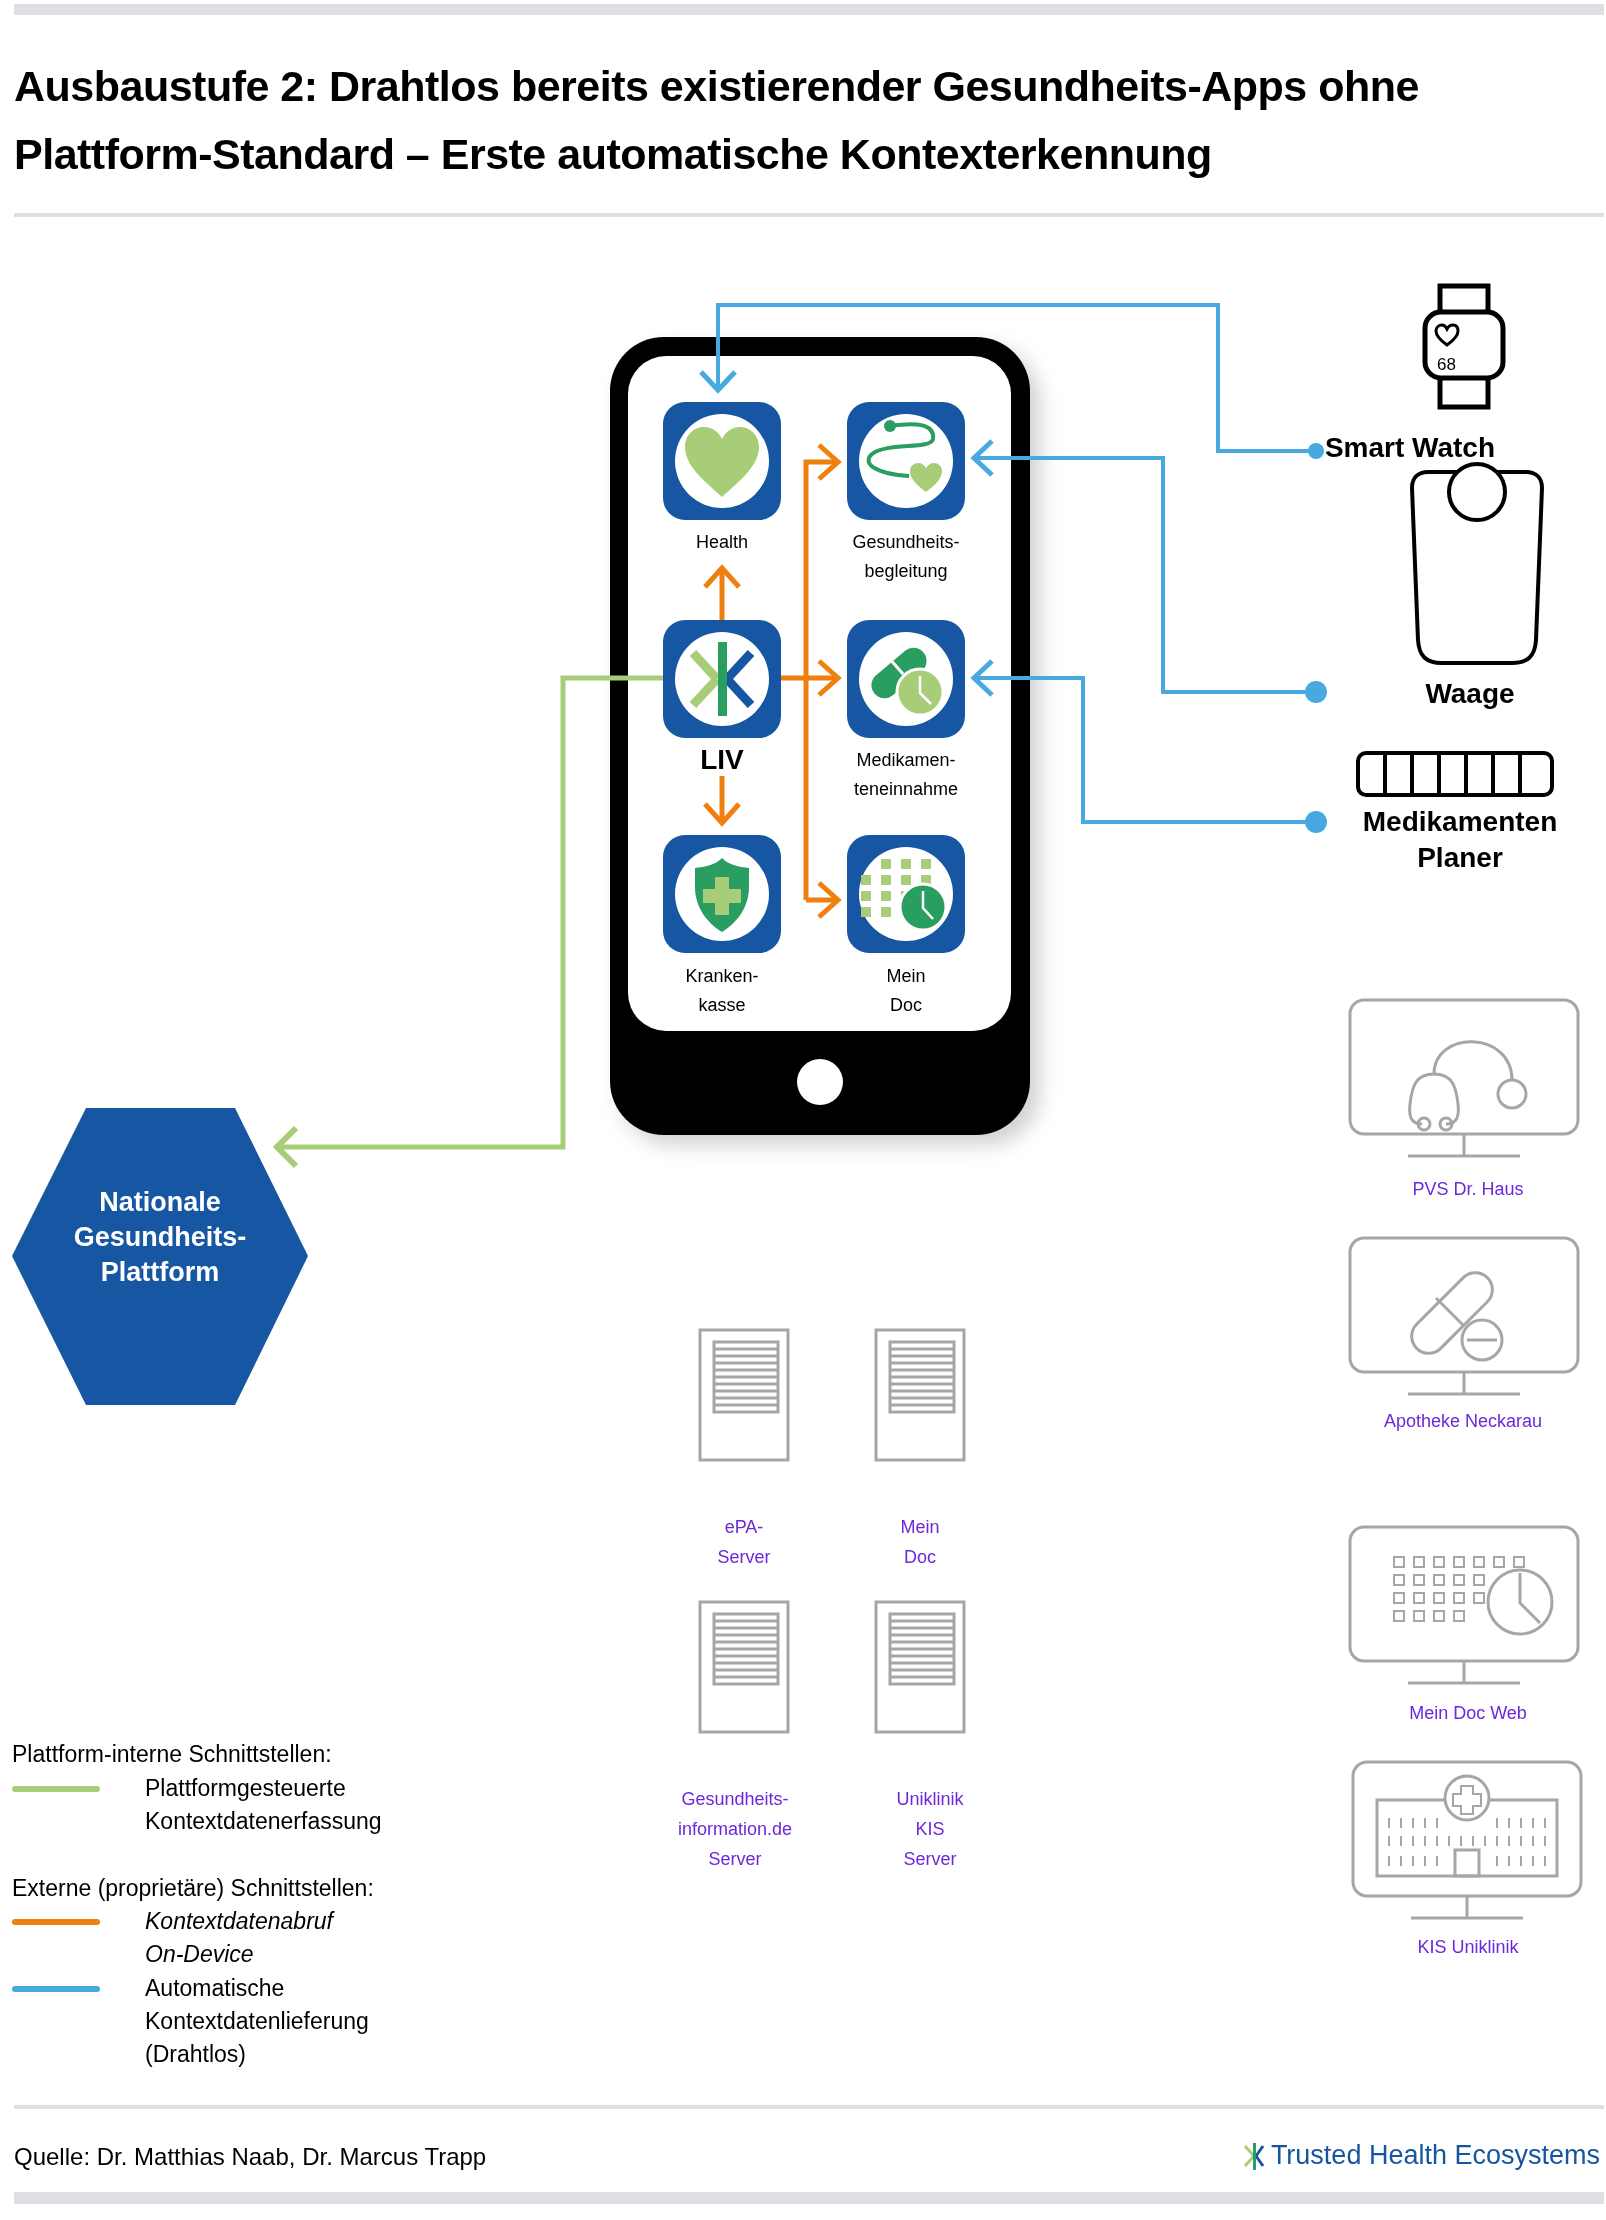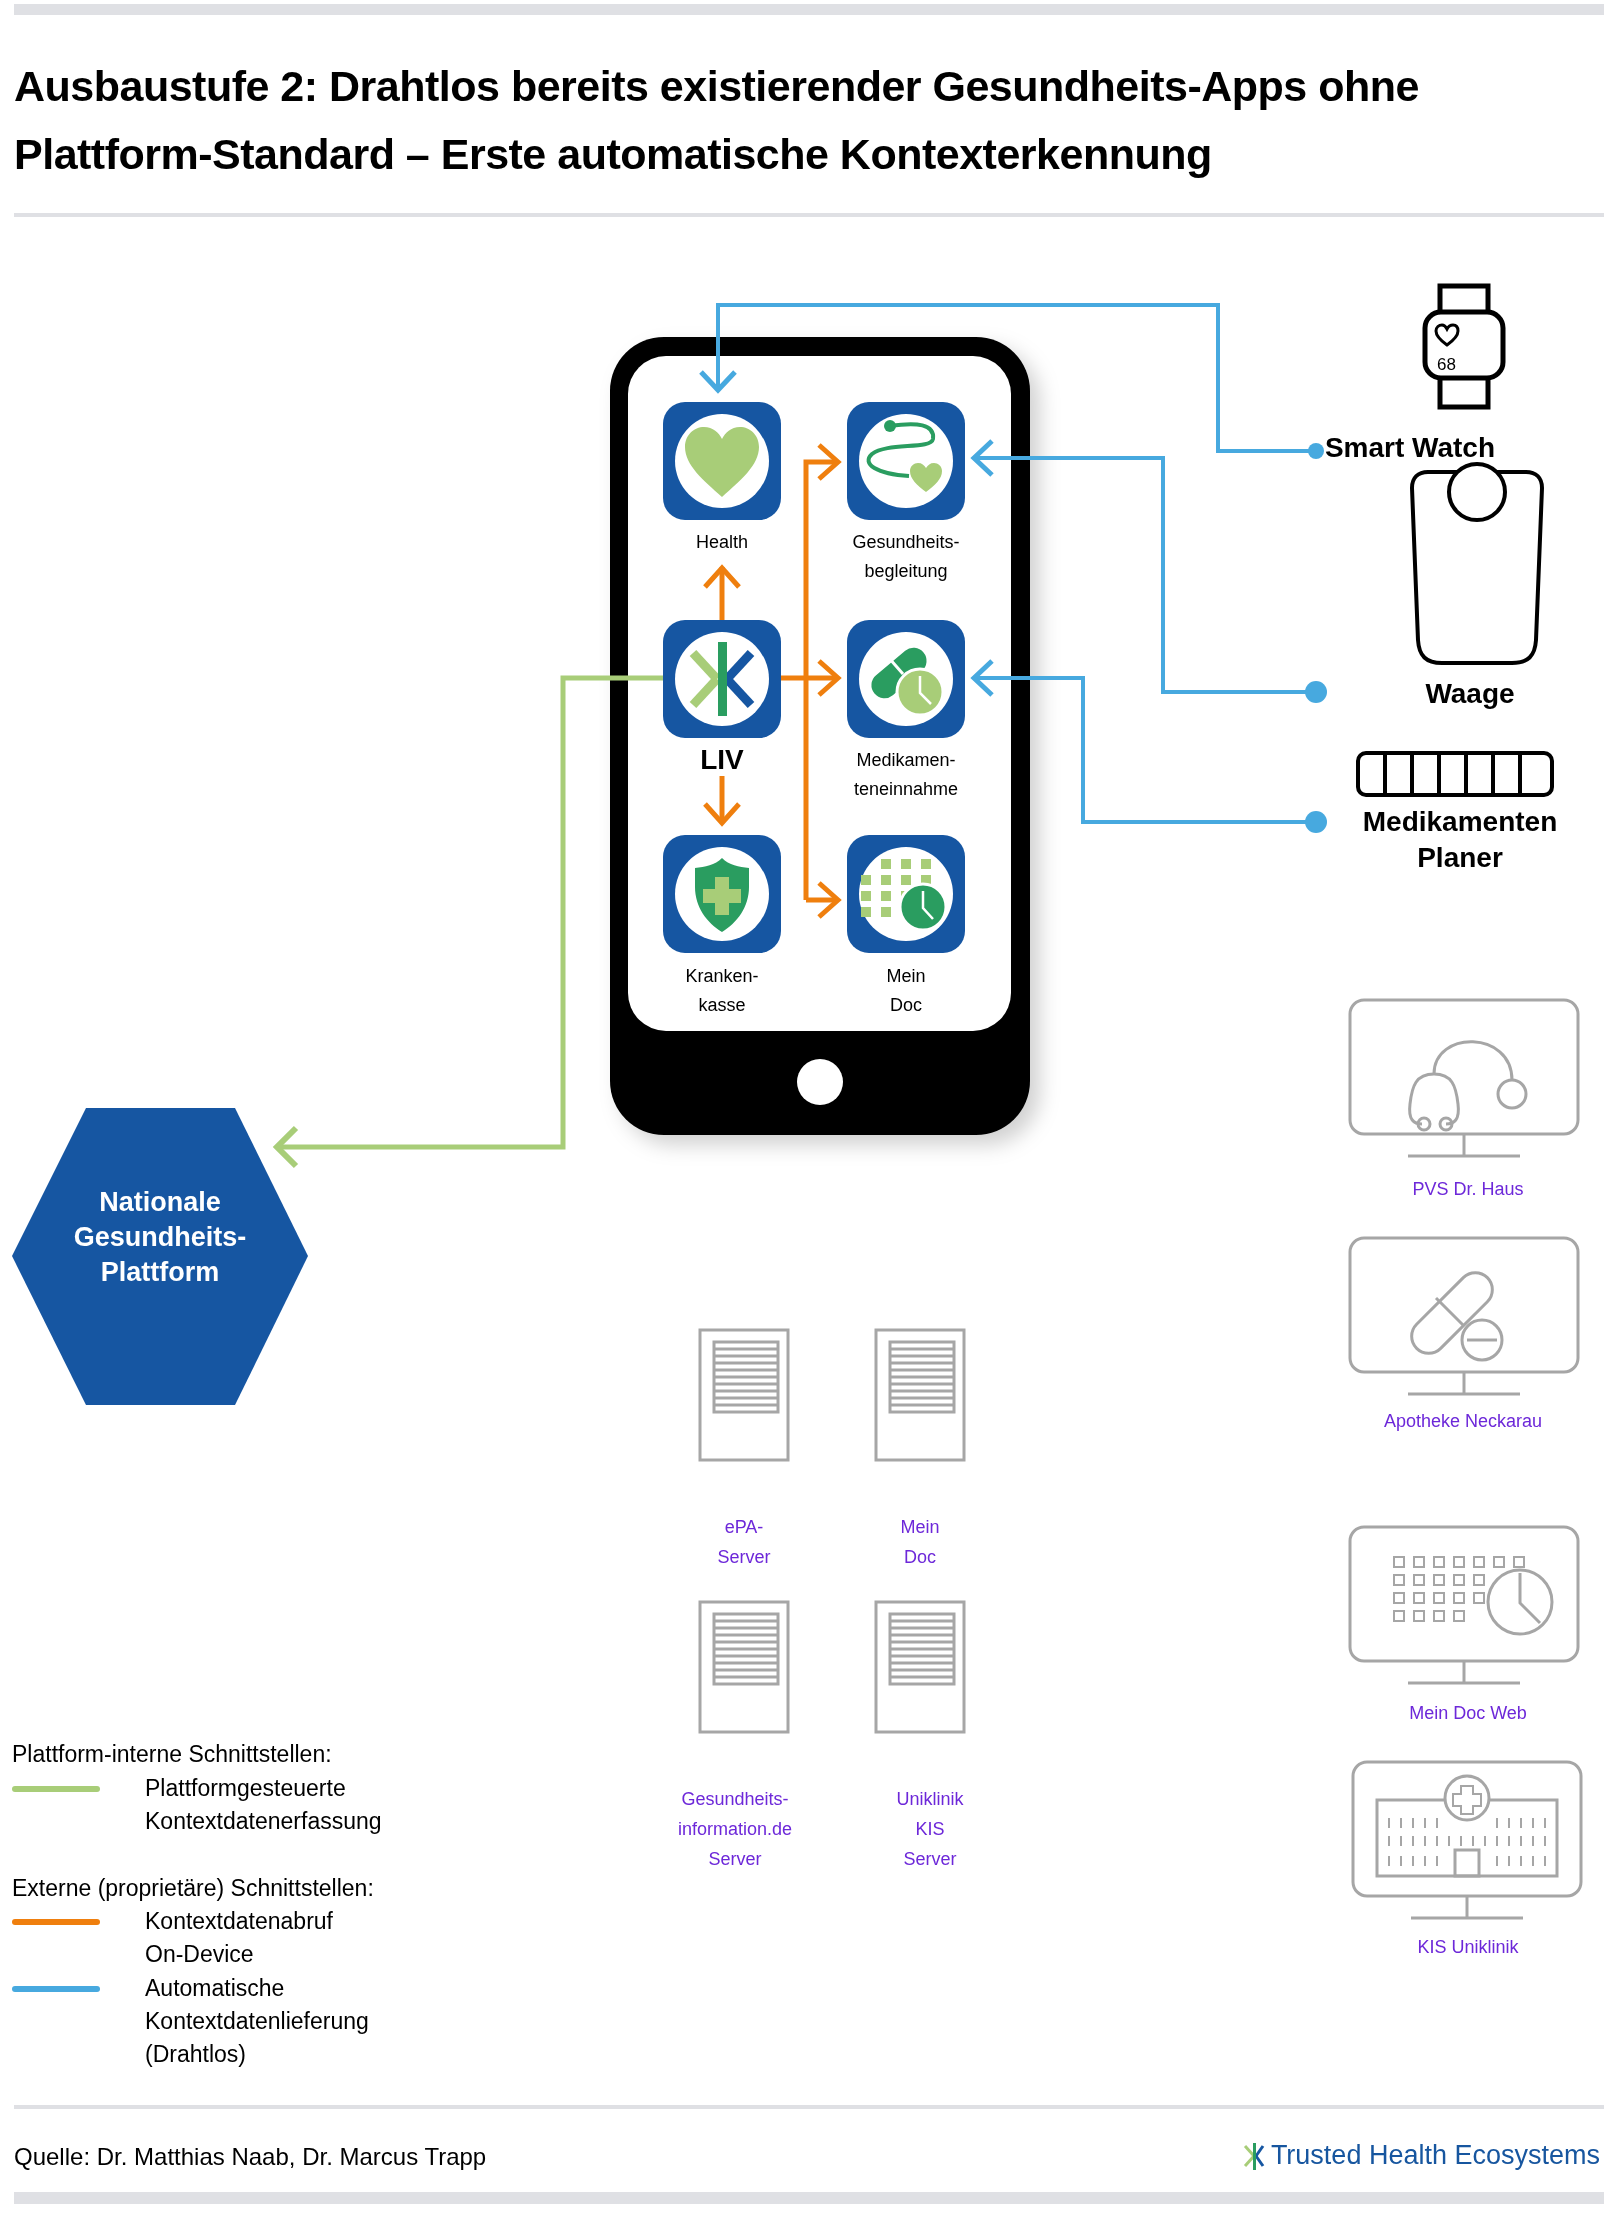--- a/index.html
+++ b/index.html
@@ -319,21 +319,21 @@
 
 <div>
   <div class="legend-h" style="top:1738px;">Plattform-interne Schnittstellen:</div>
   <div class="legend-line" style="top:1786px;background:#a8cd78;"></div>
   <div class="legend-t" style="top:1772px;">
     <div>Plattformgesteuerte</div>
     <div>Kontextdatenerfassung</div>
   </div>
   <div class="legend-h" style="top:1872px;">Externe (proprietäre) Schnittstellen:</div>
   <div class="legend-line" style="top:1919px;background:#ef7f0e;"></div>
-  <div class="legend-t" style="top:1905px;">
+  <div class="legend-t" style="top:1905px;font-style:italic;">
     <div>Kontextdatenabruf</div>
     <div>On-Device</div>
   </div>
   <div class="legend-line" style="top:1986px;background:#47a9df;"></div>
   <div class="legend-t" style="top:1972px;">
     <div>Automatische</div>
     <div>Kontextdatenlieferung</div>
     <div>(Drahtlos)</div>
   </div>
 </div>

